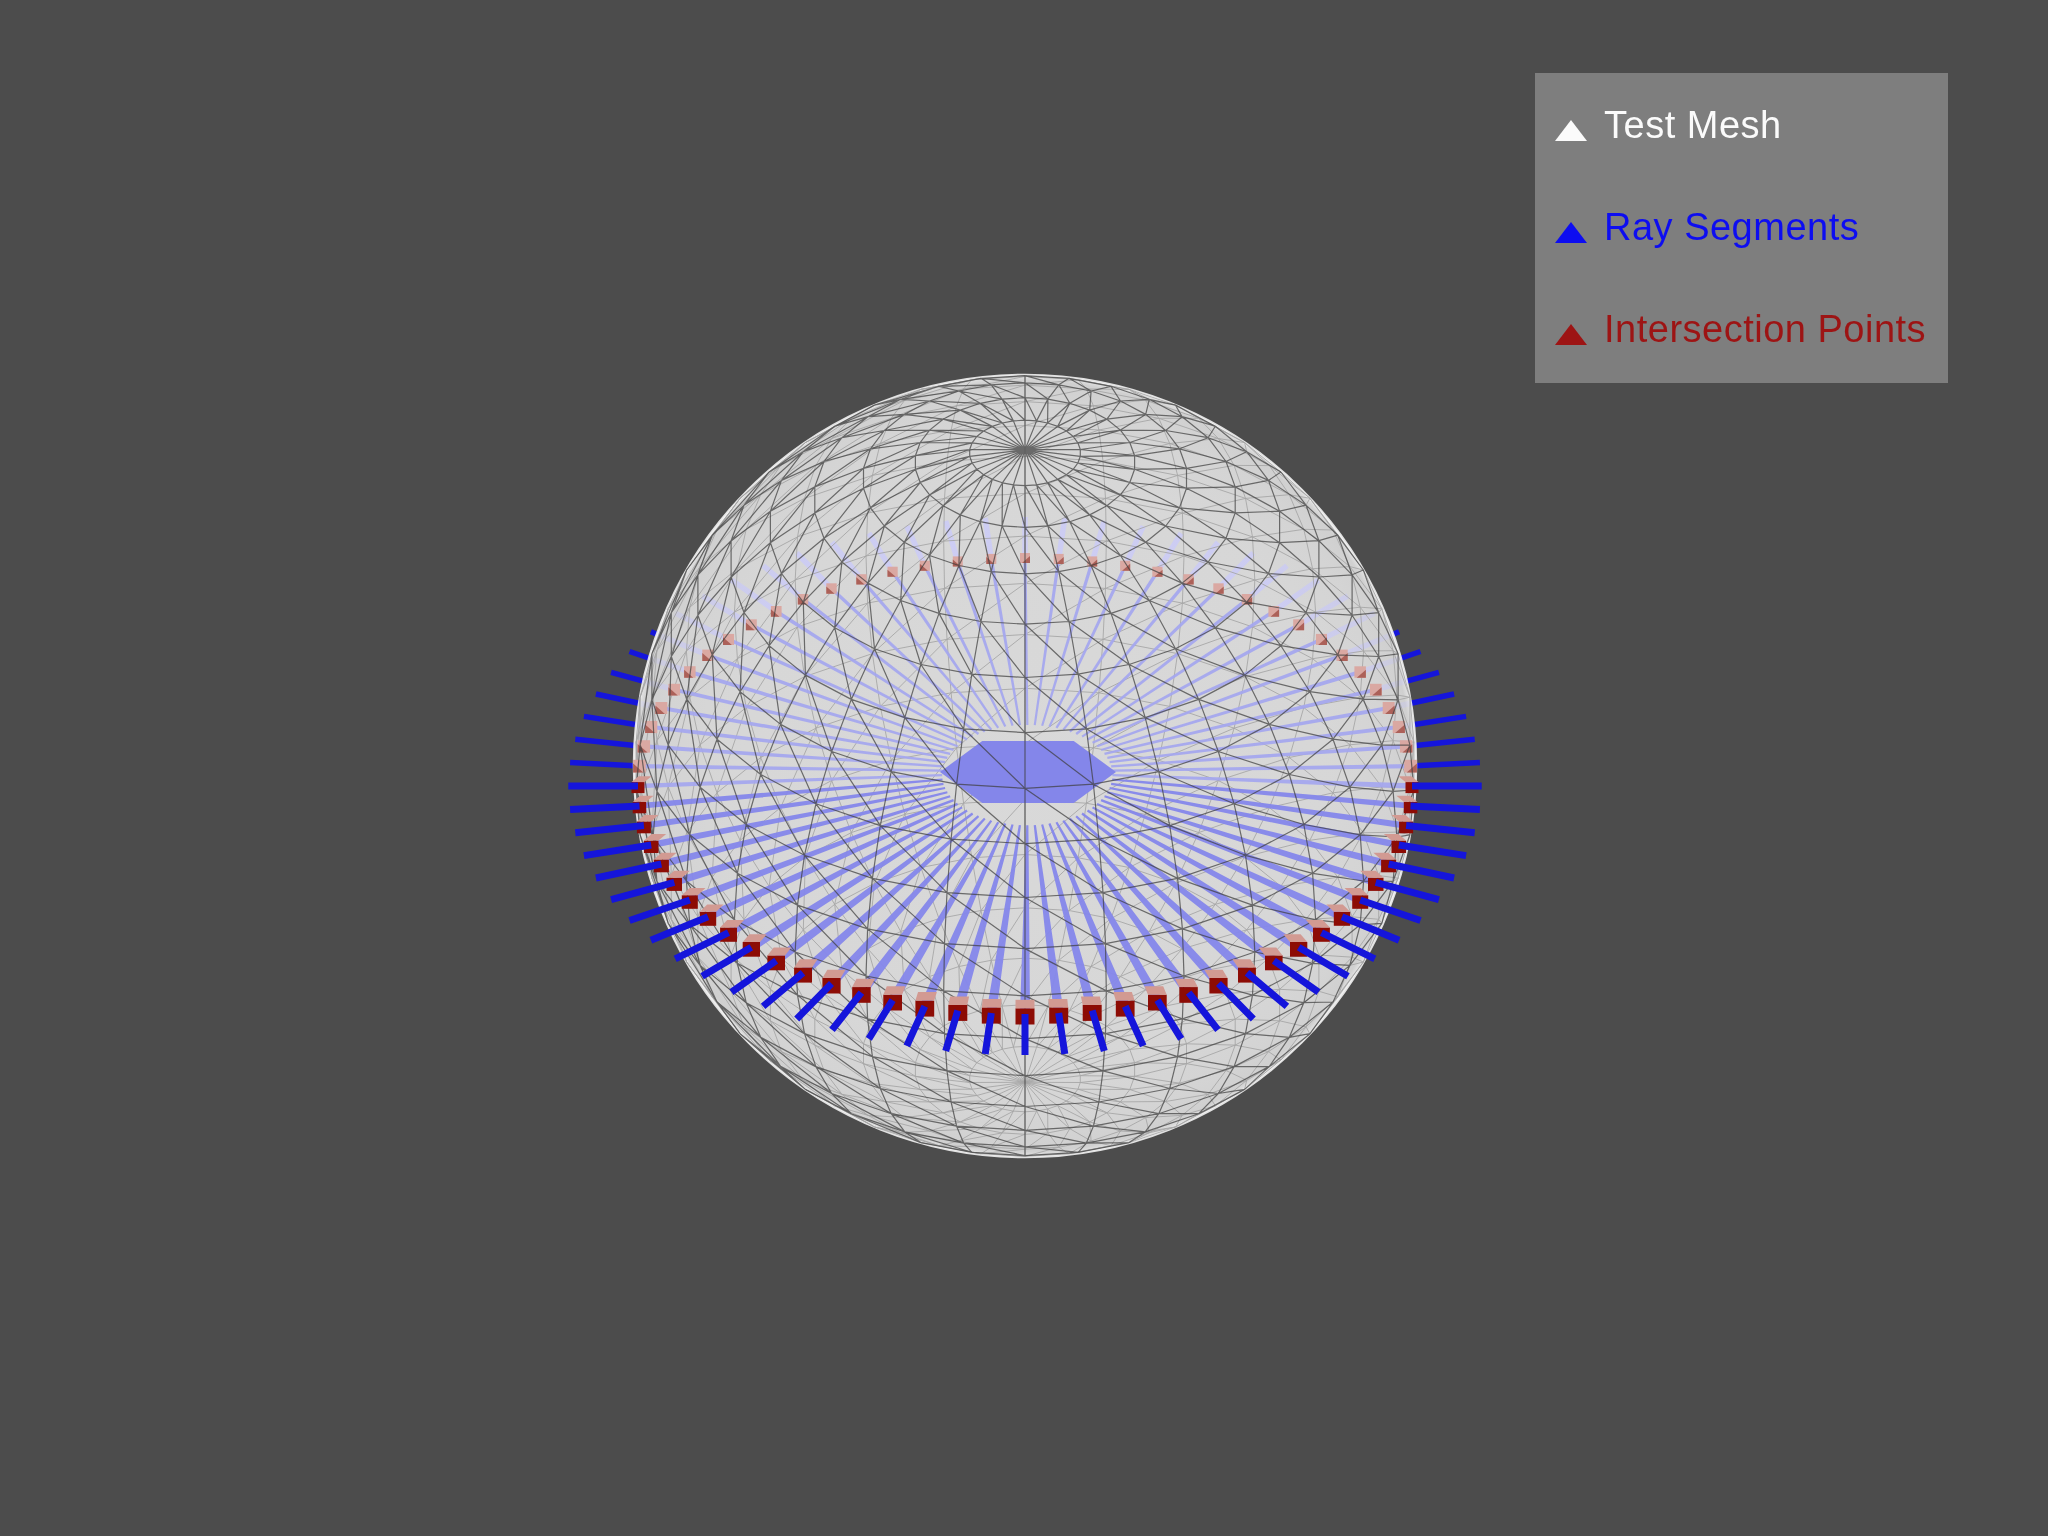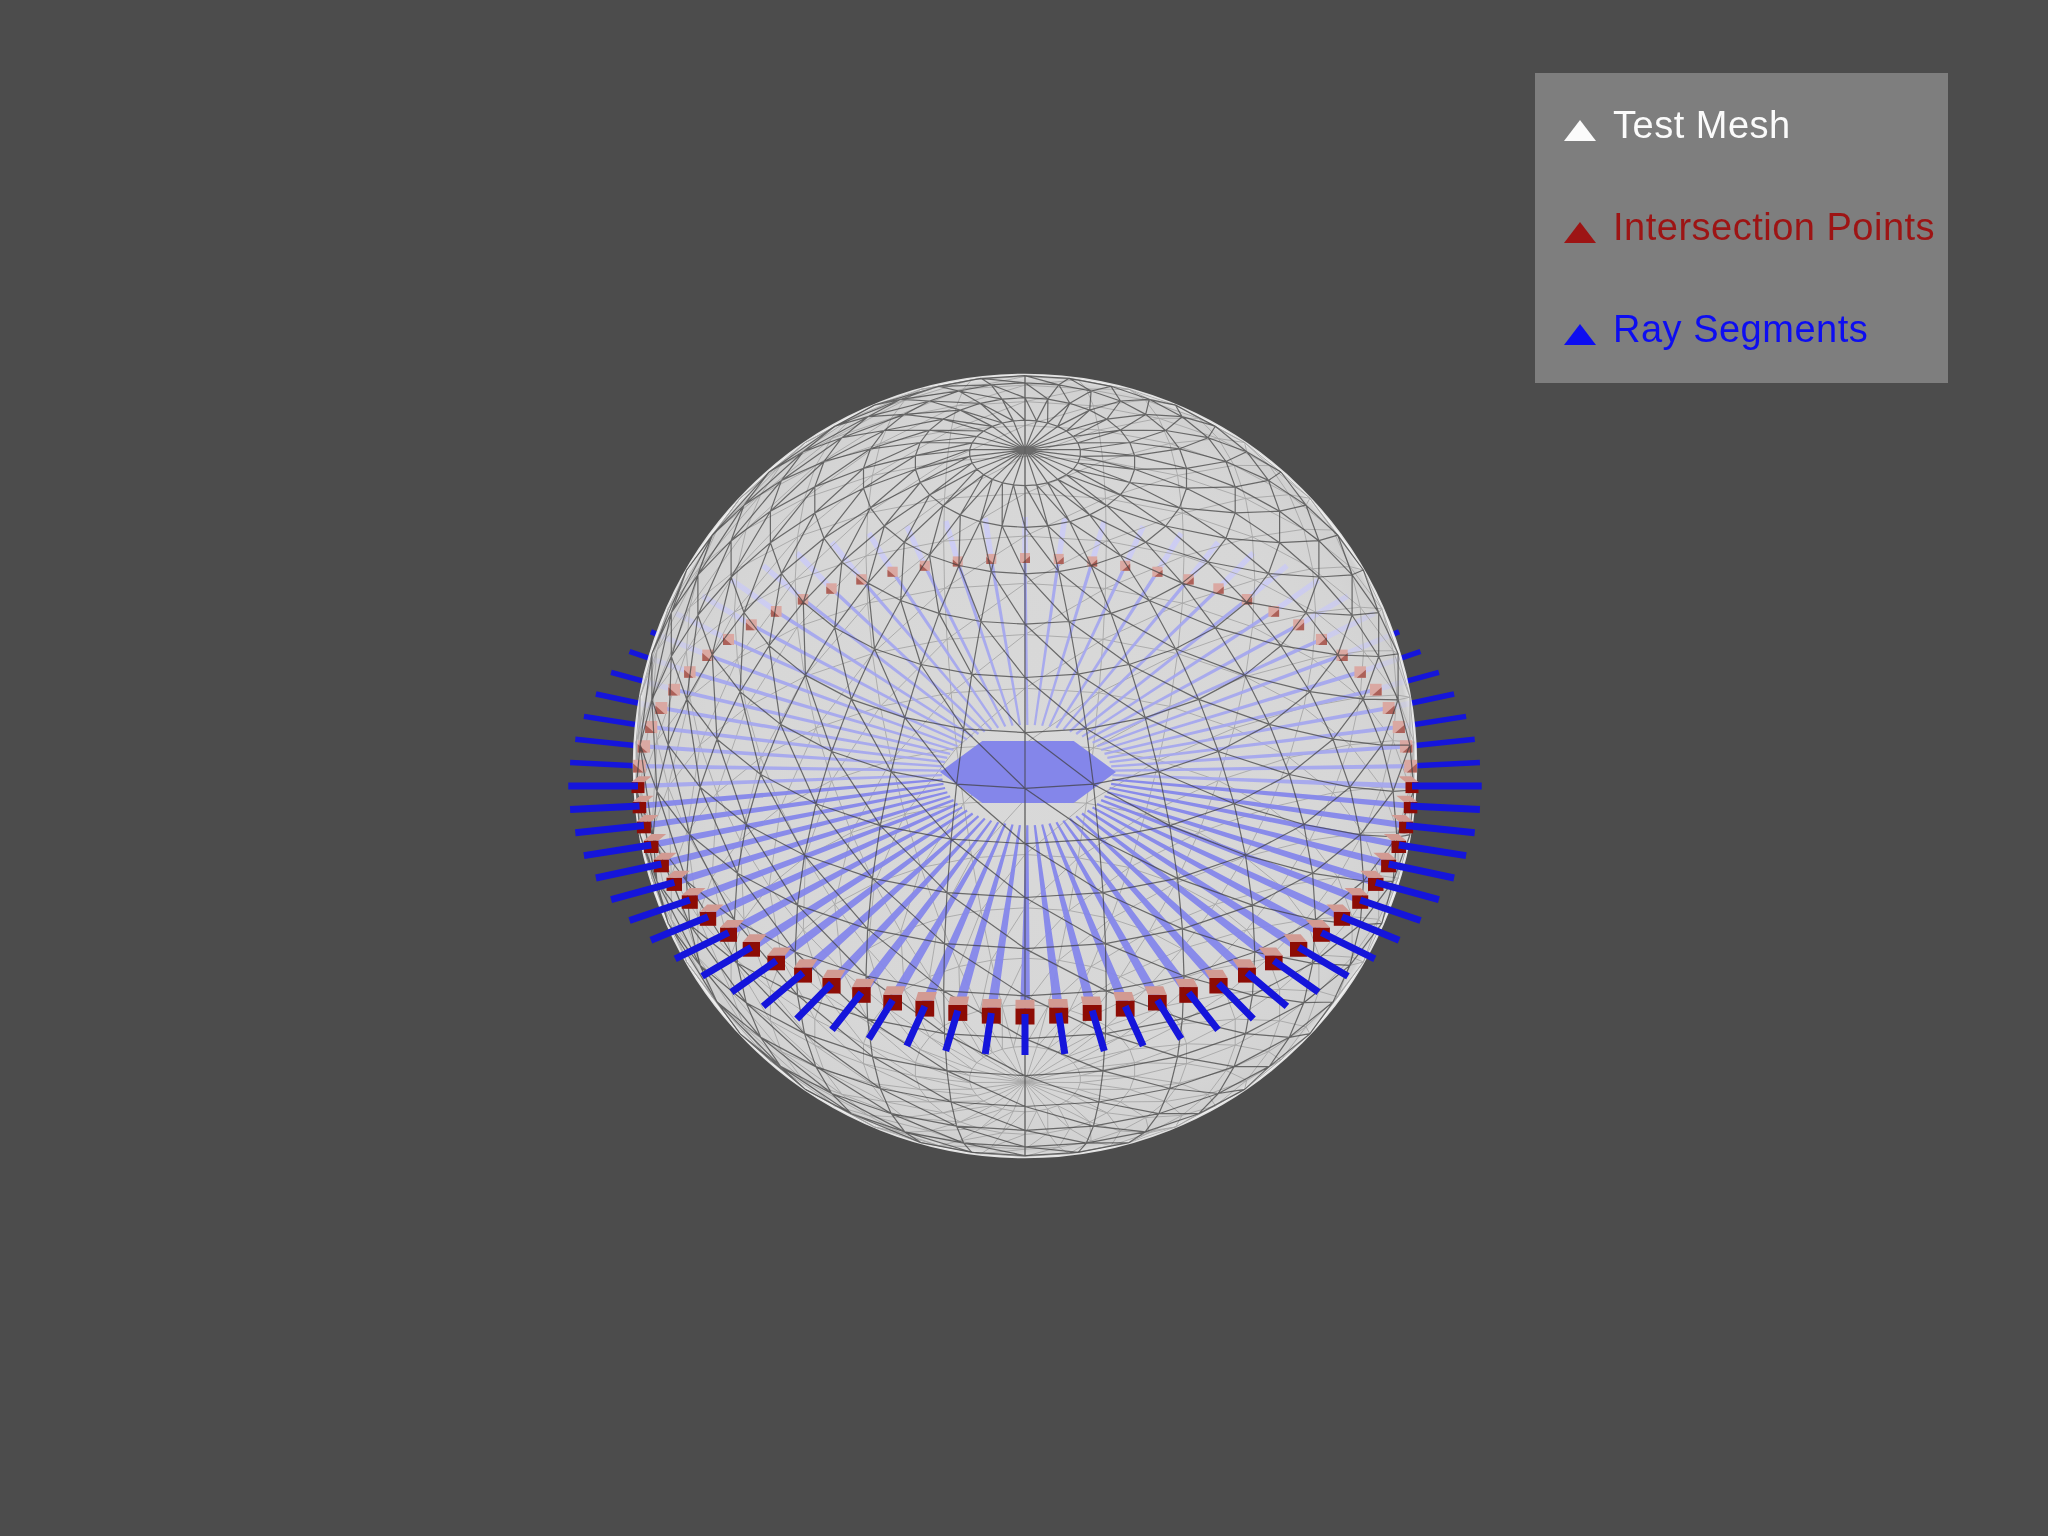--- a/index.html
+++ b/index.html
@@ -10,21 +10,21 @@
     font-family:"Liberation Sans", sans-serif;
   }
   #scene-svg{position:absolute;left:0;top:0;display:block;}
   
   #legend{
     position:absolute;
     display:flex;
     flex-direction:column;
     justify-content:space-between;
     box-sizing:border-box;
-    padding:28px 10px 30px 29px;
+    padding:28px 10px 30px 20px;
   }
   .legend-row{
     display:flex;
     align-items:center;
     gap:17px;
     height:48px;
   }
   .legend-marker{
     width:0;height:0;
     border-left:16px solid transparent;
@@ -223,22 +223,22 @@
         <path d="M1025.0 1014.0L1025.0 1055.0M1058.7 1013.1L1064.8 1054.0M1092.2 1010.5L1104.3 1051.0M1125.2 1006.2L1143.2 1045.9M1157.4 1000.2L1181.2 1038.8M1188.6 992.6L1218.0 1029.8M1218.5 983.5L1253.3 1019.0M1247.0 972.8L1286.9 1006.4M1273.8 960.7L1318.5 992.1M1298.7 947.2L1347.9 976.2M1321.5 932.6L1374.8 958.9M1342.0 916.8L1399.1 940.3M1360.2 900.0L1420.5 920.5M1375.7 882.4L1438.9 899.7M1388.7 864.0L1454.1 878.0M1398.8 845.0L1466.1 855.6M1406.1 825.6L1474.7 832.7M1410.5 805.9L1479.9 809.4M1412.0 786.0L1481.7 786.0M638.0 786.0L568.3 786.0M639.5 805.9L570.1 809.4M643.9 825.6L575.3 832.7M651.2 845.0L583.9 855.6M661.3 864.0L595.9 878.0M674.3 882.4L611.1 899.7M689.8 900.0L629.5 920.5M708.0 916.8L650.9 940.3M728.5 932.6L675.2 958.9M751.3 947.2L702.1 976.2M776.2 960.7L731.5 992.1M803.0 972.8L763.1 1006.4M831.5 983.5L796.7 1019.0M861.4 992.6L832.0 1029.8M892.6 1000.2L868.8 1038.8M924.8 1006.2L906.8 1045.9M957.8 1010.5L945.7 1051.0M991.3 1013.1L985.2 1054.0" fill="none" stroke="#1515DB" stroke-width="7"></path>
       </g>
   </svg>
 
   <div id="legend" style="left: 1535px; top: 73px; width: 413px; height: 310px; background: rgb(126, 126, 126);">
       <div class="legend-row">
         <span class="legend-marker" style="border-bottom-color: rgb(251, 251, 251);"></span>
         <span class="legend-label" style="color: rgb(251, 251, 251);">Test Mesh</span>
       </div>
       <div class="legend-row">
+        <span class="legend-marker" style="border-bottom-color: rgb(13, 13, 241);"></span>
+        <span class="legend-label" style="color: rgb(13, 13, 241);">Ray Segments</span>
+      </div>
+      <div class="legend-row">
         <span class="legend-marker" style="border-bottom-color: rgb(157, 20, 20);"></span>
         <span class="legend-label" style="color: rgb(157, 20, 20);">Intersection Points</span>
       </div>
-      <div class="legend-row">
-        <span class="legend-marker" style="border-bottom-color: rgb(13, 13, 241);"></span>
-        <span class="legend-label" style="color: rgb(13, 13, 241);">Ray Segments</span>
-      </div>
     </div>
 
 </div>
 
 </body></html>

